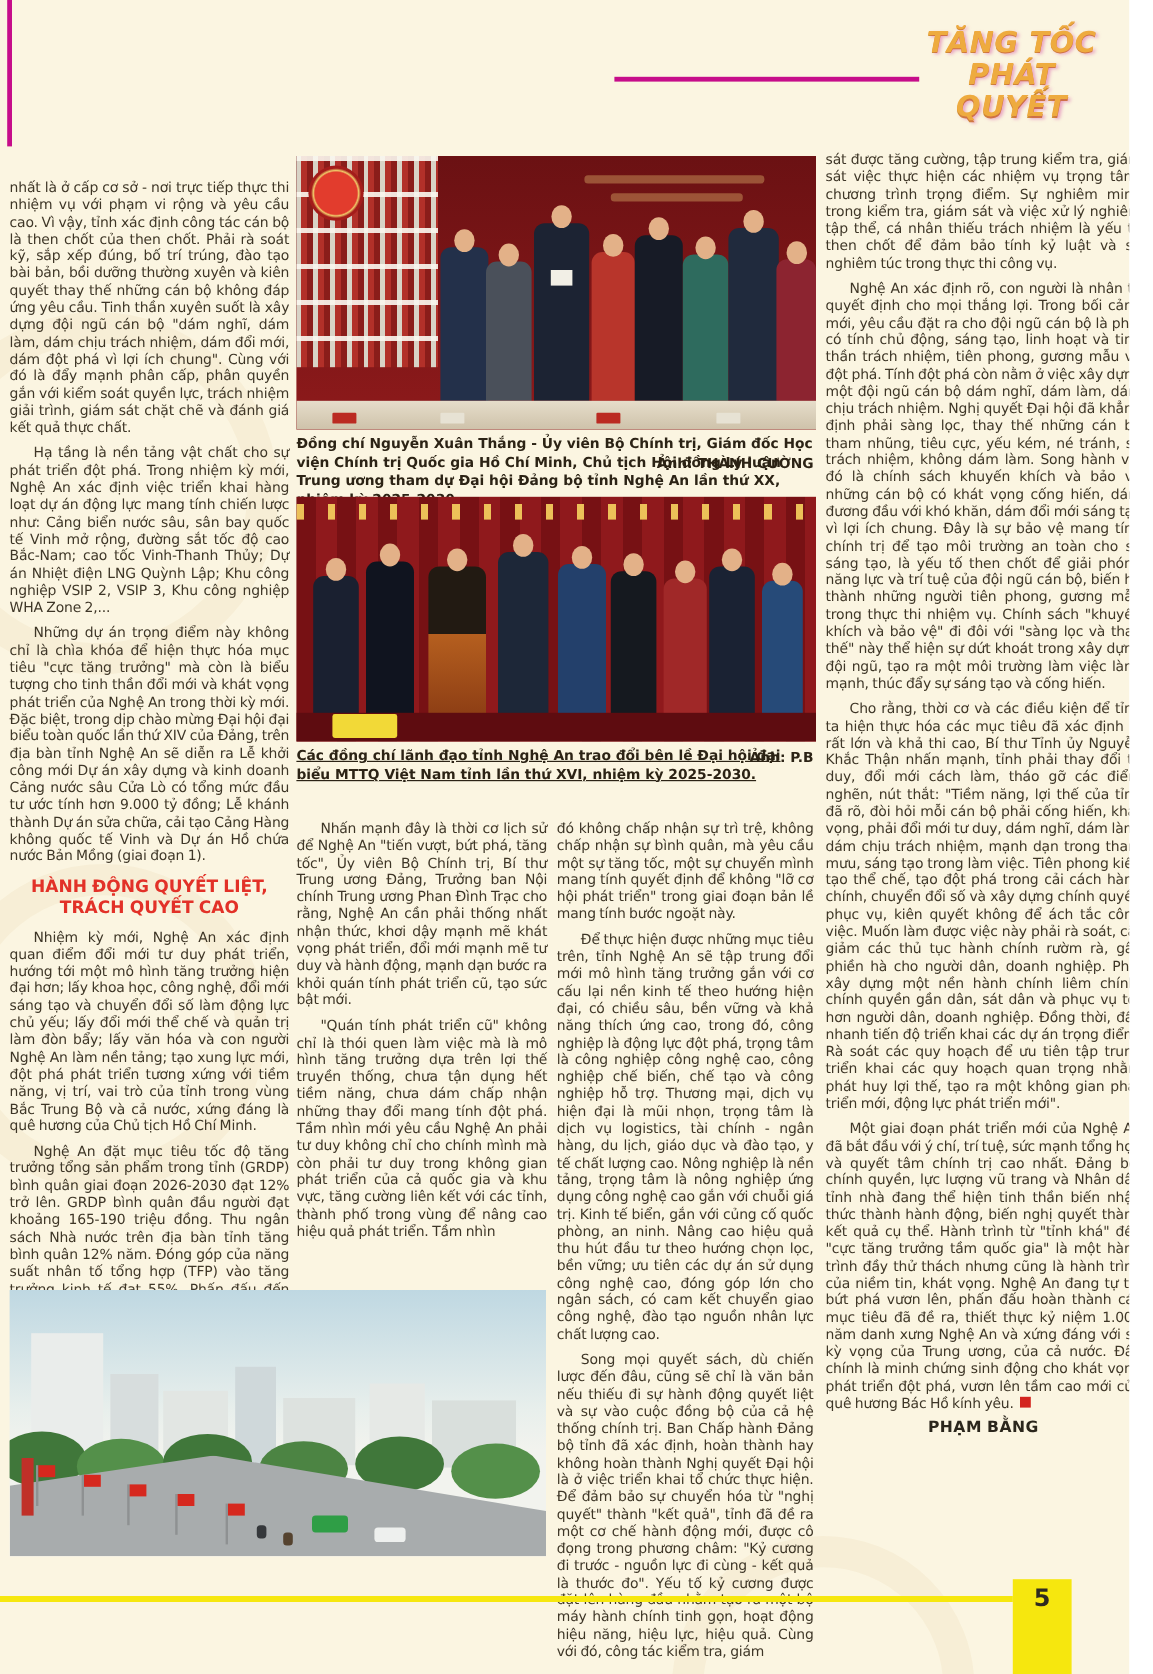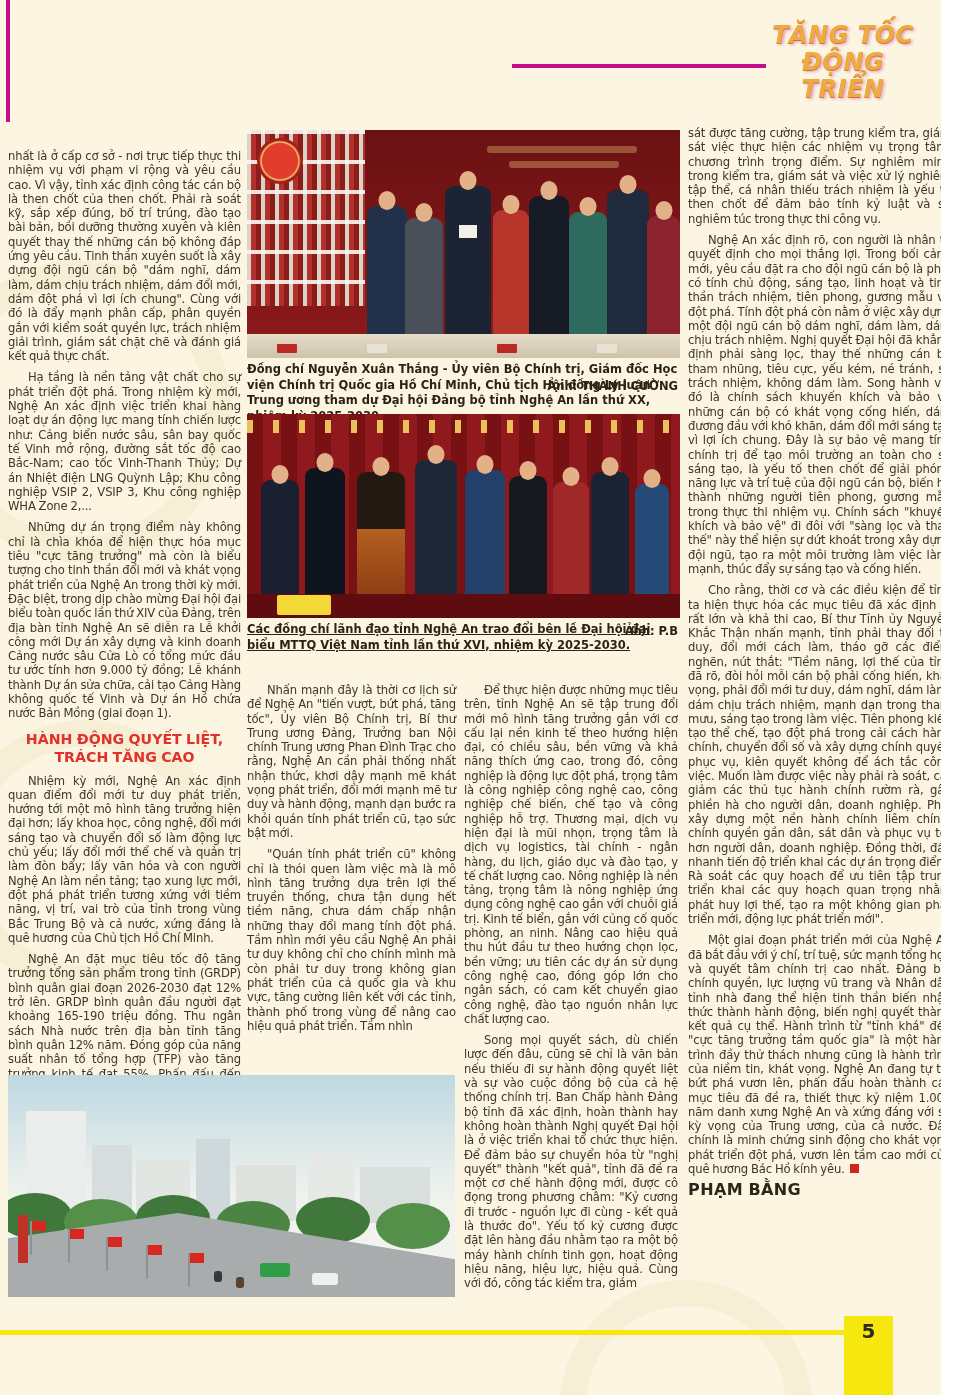--- a/index.html
+++ b/index.html
@@ -13,21 +13,21 @@
   .logo{position:absolute;left:758px;top:22px;width:170px;text-align:center;
         font-style:italic;font-weight:bold;font-size:24px;line-height:27px;color:#eeab3f;
         text-shadow:2px 2px 3px rgba(198,13,138,0.35),0 1px 0 #d2952f;letter-spacing:0.5px;}
   
   .col{position:absolute;text-align:justify;font-size:11.6px;line-height:14.3px;
        letter-spacing:-0.15px;word-spacing:-0.6px;}
   .article-p{margin:0 0 7px 0;text-indent:20px;}
   .article-p.cont{text-indent:0;}
   .sec-heading{margin:9px 0 8px 0;text-align:center;font-weight:bold;font-size:14.2px;
        line-height:18px;color:#e23128;letter-spacing:0;}
-  .byline{margin-top:4px;text-align:left;font-weight:bold;font-size:16px;color:#2b261c;
+  .byline{margin-top:4px;text-align:center;font-weight:bold;font-size:13px;color:#2b261c;
        letter-spacing:0.4px;}
   .endmark{display:inline-block;width:9px;height:9px;background:#d3251f;margin-left:5px;}
   
   .caption{position:absolute;font-weight:bold;font-size:11.5px;line-height:15.5px;
        color:#2c2315;text-align:left;}
   .caption .cap-credit{position:absolute;right:2px;bottom:16px;font-weight:bold;white-space:nowrap;}
   .photo-credit{position:absolute;font-size:11.5px;color:#2c2315;text-align:right;}
   .photo-credit b{font-weight:bold;}
   
   .ph{position:absolute;overflow:hidden;}
@@ -68,32 +68,32 @@
 <div id="page">
 
   <div class="orn" style="left:-70px;top:260px;width:250px;height:250px;"></div>
   <div class="orn" style="left:-50px;top:720px;width:220px;height:220px;"></div>
   <div class="orn" style="left:560px;top:1280px;width:200px;height:200px;"></div>
 
   <div class="vline"></div>
   <div class="hline"></div>
   <div class="logo">
     <div>TĂNG TỐC</div>
-    <div>ĐỘNG TRIỂN</div>
+    <div>PHÁT QUYẾT</div>
   </div>
 
   <div class="col" style="left:8px;top:149px;width:233px;">
     <div>
         <p class="article-p cont">nhất là ở cấp cơ sở - nơi trực tiếp thực thi nhiệm vụ với phạm vi rộng và yêu cầu cao. Vì vậy, tỉnh xác định công tác cán bộ là then chốt của then chốt. Phải rà soát kỹ, sắp xếp đúng, bố trí trúng, đào tạo bài bản, bồi dưỡng thường xuyên và kiên quyết thay thế những cán bộ không đáp ứng yêu cầu. Tinh thần xuyên suốt là xây dựng đội ngũ cán bộ "dám nghĩ, dám làm, dám chịu trách nhiệm, dám đổi mới, dám đột phá vì lợi ích chung". Cùng với đó là đẩy mạnh phân cấp, phân quyền gắn với kiểm soát quyền lực, trách nhiệm giải trình, giám sát chặt chẽ và đánh giá kết quả thực chất.</p>
         <p class="article-p">Hạ tầng là nền tảng vật chất cho sự phát triển đột phá. Trong nhiệm kỳ mới, Nghệ An xác định việc triển khai hàng loạt dự án động lực mang tính chiến lược như: Cảng biển nước sâu, sân bay quốc tế Vinh mở rộng, đường sắt tốc độ cao Bắc-Nam; cao tốc Vinh-Thanh Thủy; Dự án Nhiệt điện LNG Quỳnh Lập; Khu công nghiệp VSIP 2, VSIP 3, Khu công nghiệp WHA Zone 2,...</p>
         <p class="article-p">Những dự án trọng điểm này không chỉ là chìa khóa để hiện thực hóa mục tiêu "cực tăng trưởng" mà còn là biểu tượng cho tinh thần đổi mới và khát vọng phát triển của Nghệ An trong thời kỳ mới. Đặc biệt, trong dịp chào mừng Đại hội đại biểu toàn quốc lần thứ XIV của Đảng, trên địa bàn tỉnh Nghệ An sẽ diễn ra Lễ khởi công mới Dự án xây dựng và kinh doanh Cảng nước sâu Cửa Lò có tổng mức đầu tư ước tính hơn 9.000 tỷ đồng; Lễ khánh thành Dự án sửa chữa, cải tạo Cảng Hàng không quốc tế Vinh và Dự án Hồ chứa nước Bản Mồng (giai đoạn 1).</p>
       </div>
     <div class="sec-heading">
       <div>HÀNH ĐỘNG QUYẾT LIỆT,</div>
-      <div>TRÁCH TĂNG CAO</div>
+      <div>TRÁCH QUYẾT CAO</div>
     </div>
     <div>
         <p class="article-p">Nhiệm kỳ mới, Nghệ An xác định quan điểm đổi mới tư duy phát triển, hướng tới một mô hình tăng trưởng hiện đại hơn; lấy khoa học, công nghệ, đổi mới sáng tạo và chuyển đổi số làm động lực chủ yếu; lấy đổi mới thể chế và quản trị làm đòn bẩy; lấy văn hóa và con người Nghệ An làm nền tảng; tạo xung lực mới, đột phá phát triển tương xứng với tiềm năng, vị trí, vai trò của tỉnh trong vùng Bắc Trung Bộ và cả nước, xứng đáng là quê hương của Chủ tịch Hồ Chí Minh.</p>
         <p class="article-p">Nghệ An đặt mục tiêu tốc độ tăng trưởng tổng sản phẩm trong tỉnh (GRDP) bình quân giai đoạn 2026-2030 đạt 12% trở lên. GRDP bình quân đầu người đạt khoảng 165-190 triệu đồng. Thu ngân sách Nhà nước trên địa bàn tỉnh tăng bình quân 12% năm. Đóng góp của năng suất nhân tố tổng hợp (TFP) vào tăng trưởng kinh tế đạt 55%. Phấn đấu đến năm 2030, Nghệ An trở thành tỉnh khá của cả nước, cực</p>
       </div>
   </div>
 
   <div class="ph" style="left:247px;top:130px;width:433px;height:228px;background:linear-gradient(#6b1113,#8e1a1b);">
     <div class="shelf"></div>
     <div class="emblem"></div>
@@ -139,20 +139,21 @@
   </div>
 
   <div class="col" style="left:247px;top:683px;width:209px;">
     <div>
         <p class="article-p">Nhấn mạnh đây là thời cơ lịch sử để Nghệ An "tiến vượt, bứt phá, tăng tốc", Ủy viên Bộ Chính trị, Bí thư Trung ương Đảng, Trưởng ban Nội chính Trung ương Phan Đình Trạc cho rằng, Nghệ An cần phải thống nhất nhận thức, khơi dậy mạnh mẽ khát vọng phát triển, đổi mới mạnh mẽ tư duy và hành động, mạnh dạn bước ra khỏi quán tính phát triển cũ, tạo sức bật mới.</p>
         <p class="article-p">"Quán tính phát triển cũ" không chỉ là thói quen làm việc mà là mô hình tăng trưởng dựa trên lợi thế truyền thống, chưa tận dụng hết tiềm năng, chưa dám chấp nhận những thay đổi mang tính đột phá. Tầm nhìn mới yêu cầu Nghệ An phải tư duy không chỉ cho chính mình mà còn phải tư duy trong không gian phát triển của cả quốc gia và khu vực, tăng cường liên kết với các tỉnh, thành phố trong vùng để nâng cao hiệu quả phát triển. Tầm nhìn</p>
       </div>
   </div>
   <div class="col" style="left:464px;top:683px;width:214px;">
     <div>
+        <p class="article-p cont">đó không chấp nhận sự trì trệ, không chấp nhận sự bình quân, mà yêu cầu một sự tăng tốc, một sự chuyển mình mang tính quyết định để không "lỡ cơ hội phát triển" trong giai đoạn bản lề mang tính bước ngoặt này.</p>
         <p class="article-p">Để thực hiện được những mục tiêu trên, tỉnh Nghệ An sẽ tập trung đổi mới mô hình tăng trưởng gắn với cơ cấu lại nền kinh tế theo hướng hiện đại, có chiều sâu, bền vững và khả năng thích ứng cao, trong đó, công nghiệp là động lực đột phá, trọng tâm là công nghiệp công nghệ cao, công nghiệp chế biến, chế tạo và công nghiệp hỗ trợ. Thương mại, dịch vụ hiện đại là mũi nhọn, trọng tâm là dịch vụ logistics, tài chính - ngân hàng, du lịch, giáo dục và đào tạo, y tế chất lượng cao. Nông nghiệp là nền tảng, trọng tâm là nông nghiệp ứng dụng công nghệ cao gắn với chuỗi giá trị. Kinh tế biển, gắn với củng cố quốc phòng, an ninh. Nâng cao hiệu quả thu hút đầu tư theo hướng chọn lọc, bền vững; ưu tiên các dự án sử dụng công nghệ cao, đóng góp lớn cho ngân sách, có cam kết chuyển giao công nghệ, đào tạo nguồn nhân lực chất lượng cao.</p>
         <p class="article-p">Song mọi quyết sách, dù chiến lược đến đâu, cũng sẽ chỉ là văn bản nếu thiếu đi sự hành động quyết liệt và sự vào cuộc đồng bộ của cả hệ thống chính trị. Ban Chấp hành Đảng bộ tỉnh đã xác định, hoàn thành hay không hoàn thành Nghị quyết Đại hội là ở việc triển khai tổ chức thực hiện. Để đảm bảo sự chuyển hóa từ "nghị quyết" thành "kết quả", tỉnh đã đề ra một cơ chế hành động mới, được cô đọng trong phương châm: "Kỷ cương đi trước - nguồn lực đi cùng - kết quả là thước đo". Yếu tố kỷ cương được đặt lên hàng đầu nhằm tạo ra một bộ máy hành chính tinh gọn, hoạt động hiệu năng, hiệu lực, hiệu quả. Cùng với đó, công tác kiểm tra, giám</p>
       </div>
   </div>
 
   <div class="col" style="left:688px;top:126px;width:263px;">
     <div>
         <p class="article-p cont">sát được tăng cường, tập trung kiểm tra, giám sát việc thực hiện các nhiệm vụ trọng tâm, chương trình trọng điểm. Sự nghiêm minh trong kiểm tra, giám sát và việc xử lý nghiêm tập thể, cá nhân thiếu trách nhiệm là yếu tố then chốt để đảm bảo tính kỷ luật và sự nghiêm túc trong thực thi công vụ.</p>
         <p class="article-p">Nghệ An xác định rõ, con người là nhân tố quyết định cho mọi thắng lợi. Trong bối cảnh mới, yêu cầu đặt ra cho đội ngũ cán bộ là phải có tính chủ động, sáng tạo, linh hoạt và tinh thần trách nhiệm, tiên phong, gương mẫu và đột phá. Tính đột phá còn nằm ở việc xây dựng một đội ngũ cán bộ dám nghĩ, dám làm, dám chịu trách nhiệm. Nghị quyết Đại hội đã khẳng định phải sàng lọc, thay thế những cán bộ tham nhũng, tiêu cực, yếu kém, né tránh, sợ trách nhiệm, không dám làm. Song hành với đó là chính sách khuyến khích và bảo vệ những cán bộ có khát vọng cống hiến, dám đương đầu với khó khăn, dám đổi mới sáng tạo vì lợi ích chung. Đây là sự bảo vệ mang tính chính trị để tạo môi trường an toàn cho sự sáng tạo, là yếu tố then chốt để giải phóng năng lực và trí tuệ của đội ngũ cán bộ, biến họ thành những người tiên phong, gương mẫu trong thực thi nhiệm vụ. Chính sách "khuyến khích và bảo vệ" đi đôi với "sàng lọc và thay thế" này thể hiện sự dứt khoát trong xây dựng đội ngũ, tạo ra một môi trường làm việc lành mạnh, thúc đẩy sự sáng tạo và cống hiến.</p>
         <p class="article-p">Cho rằng, thời cơ và các điều kiện để tỉnh ta hiện thực hóa các mục tiêu đã xác định là rất lớn và khả thi cao, Bí thư Tỉnh ủy Nguyễn Khắc Thận nhấn mạnh, tỉnh phải thay đổi tư duy, đổi mới cách làm, tháo gỡ các điểm nghẽn, nút thắt: "Tiềm năng, lợi thế của tỉnh đã rõ, đòi hỏi mỗi cán bộ phải cống hiến, khát vọng, phải đổi mới tư duy, dám nghĩ, dám làm, dám chịu trách nhiệm, mạnh dạn trong tham mưu, sáng tạo trong làm việc. Tiên phong kiến tạo thể chế, tạo đột phá trong cải cách hành chính, chuyển đổi số và xây dựng chính quyền phục vụ, kiên quyết không để ách tắc công việc. Muốn làm được việc này phải rà soát, cắt giảm các thủ tục hành chính rườm rà, gây phiền hà cho người dân, doanh nghiệp. Phải xây dựng một nền hành chính liêm chính, chính quyền gần dân, sát dân và phục vụ tốt hơn người dân, doanh nghiệp. Đồng thời, đẩy nhanh tiến độ triển khai các dự án trọng điểm. Rà soát các quy hoạch để ưu tiên tập trung triển khai các quy hoạch quan trọng nhằm phát huy lợi thế, tạo ra một không gian phát triển mới, động lực phát triển mới".</p>

